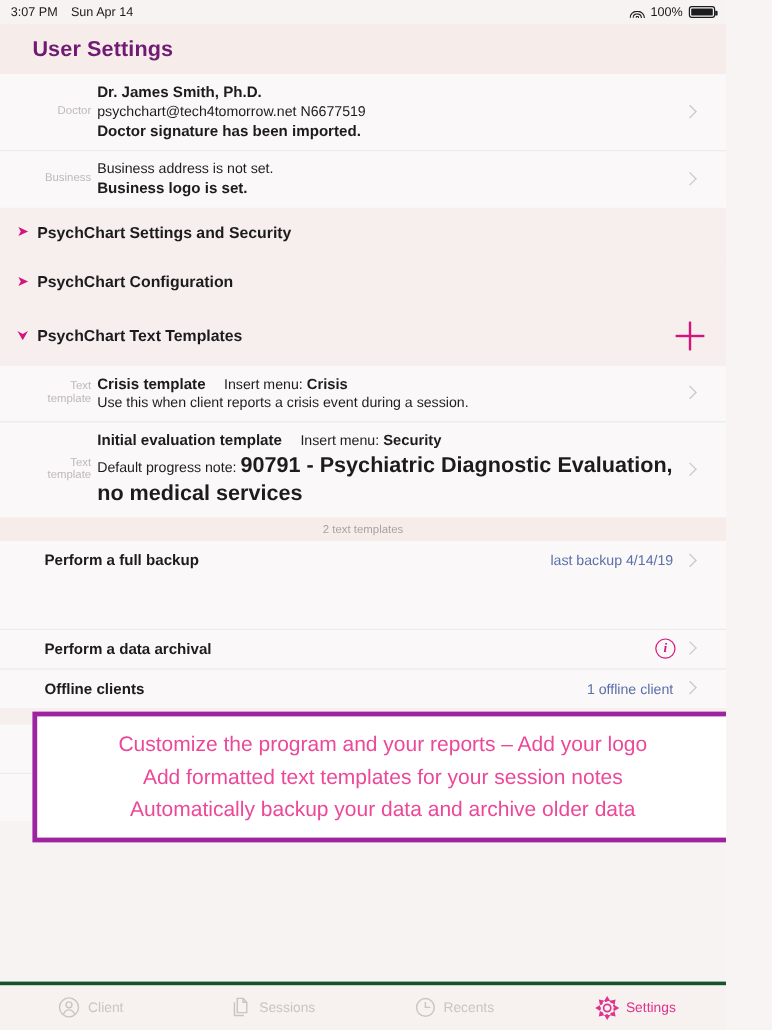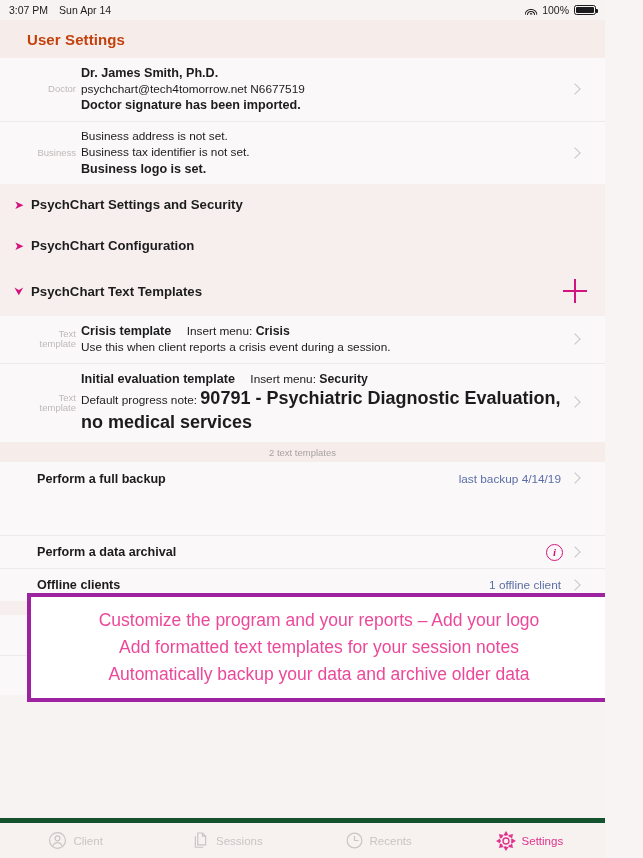--- a/index.html
+++ b/index.html
@@ -50,23 +50,23 @@
     width: 1.6px; height: 4px; background: #1c1c1e; border-radius: 0 1px 1px 0;
   }
   .batt span { display: block; height: 100%; background: #1c1c1e; border-radius: 1px; }
 
   
   .content { flex: 1 1 auto; position: relative; overflow: hidden; }
 
   .group-header {
     background: #f6ecea;
     padding: 11px 0 10px 27px;
-    font-size: 15px;
+    font-size: 18px;
     font-weight: 700;
-    color: #c2410c;
+    color: #701a75;
     letter-spacing: 0.1px;
   }
   .rows { background: #faf8f8; }
   .row {
     position: relative;
     display: flex;
     align-items: center;
     padding: 7px 26px 7px 26px;
     border-top: 1px solid #eceaea;
     min-height: 32px;
@@ -196,21 +196,21 @@
     line-height: 1.42;
     text-align: center;
     white-space: nowrap;
   }
 
   
   .tabbar {
     flex: 0 0 40px;
     height: 40px;
     background: #f7f1f0;
-    border-top: 5px solid #14532d;
+    border-top: 3px solid #14532d;
     display: flex;
     align-items: center;
   }
   .tab {
     flex: 1 1 0;
     display: flex;
     align-items: center;
     justify-content: center;
     gap: 6px;
     color: #cac4c3;
@@ -255,21 +255,20 @@
           <div class="ln sm">psychchart@tech4tomorrow.net N6677519</div>
           <div class="ln b">Doctor signature has been imported.</div>
         </div>
         <div class="chev"></div>
       </div>
 
       <div class="row">
         <div class="row-lead">Business</div>
         <div class="row-body">
           <div class="ln sm">Business address is not set.</div>
-          <div class="ln sm">Business tax identifier is not set.</div>
           <div class="ln b">Business logo is set.</div>
         </div>
         <div class="chev"></div>
       </div>
 
     </div>
 
     <div class="collapse-row">
       <span class="tri">➤</span>
       <span class="collapse-title">PsychChart Settings and Security</span>

